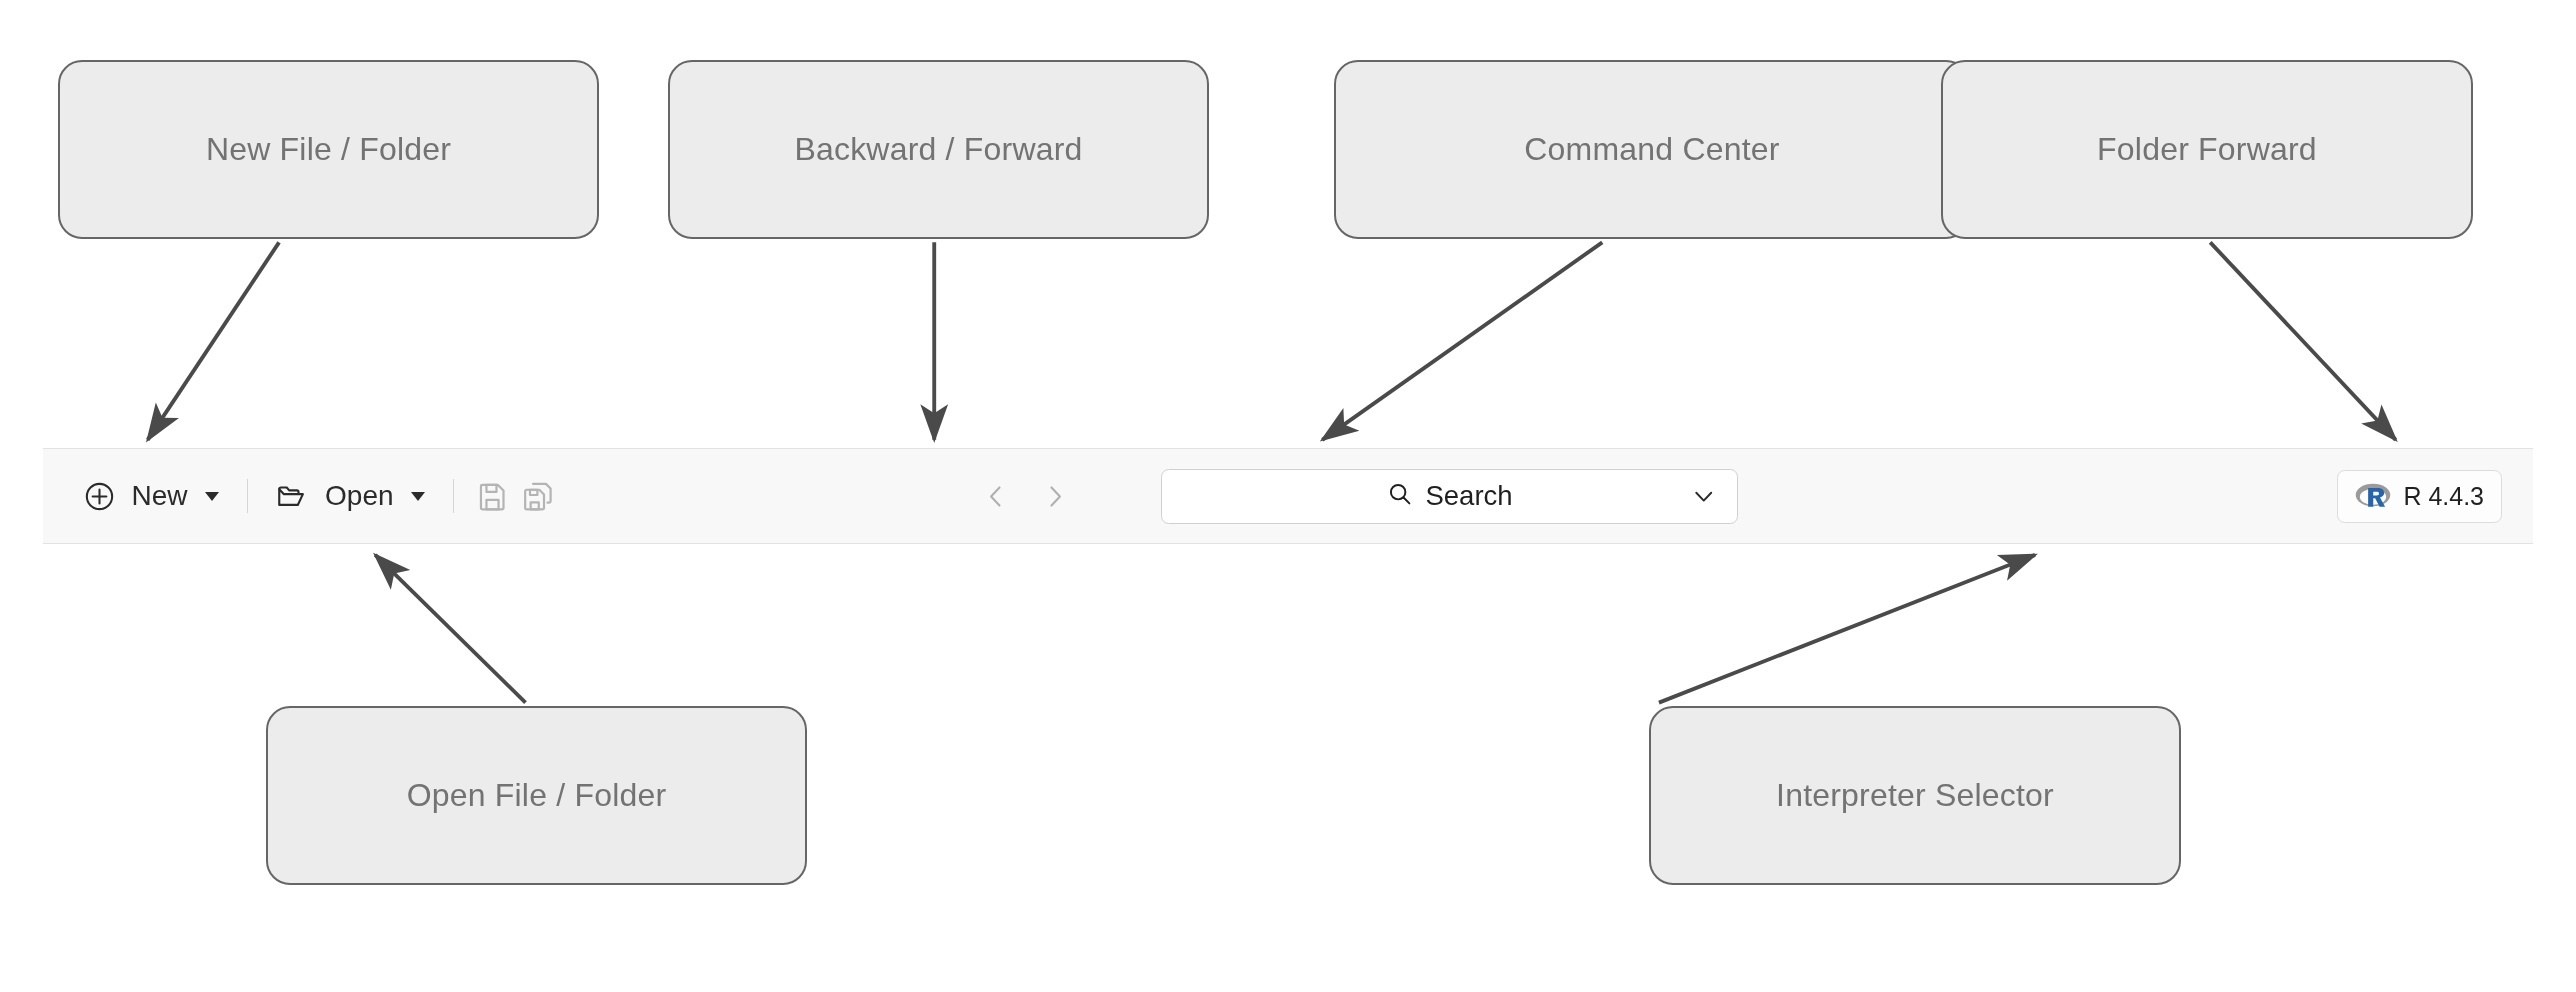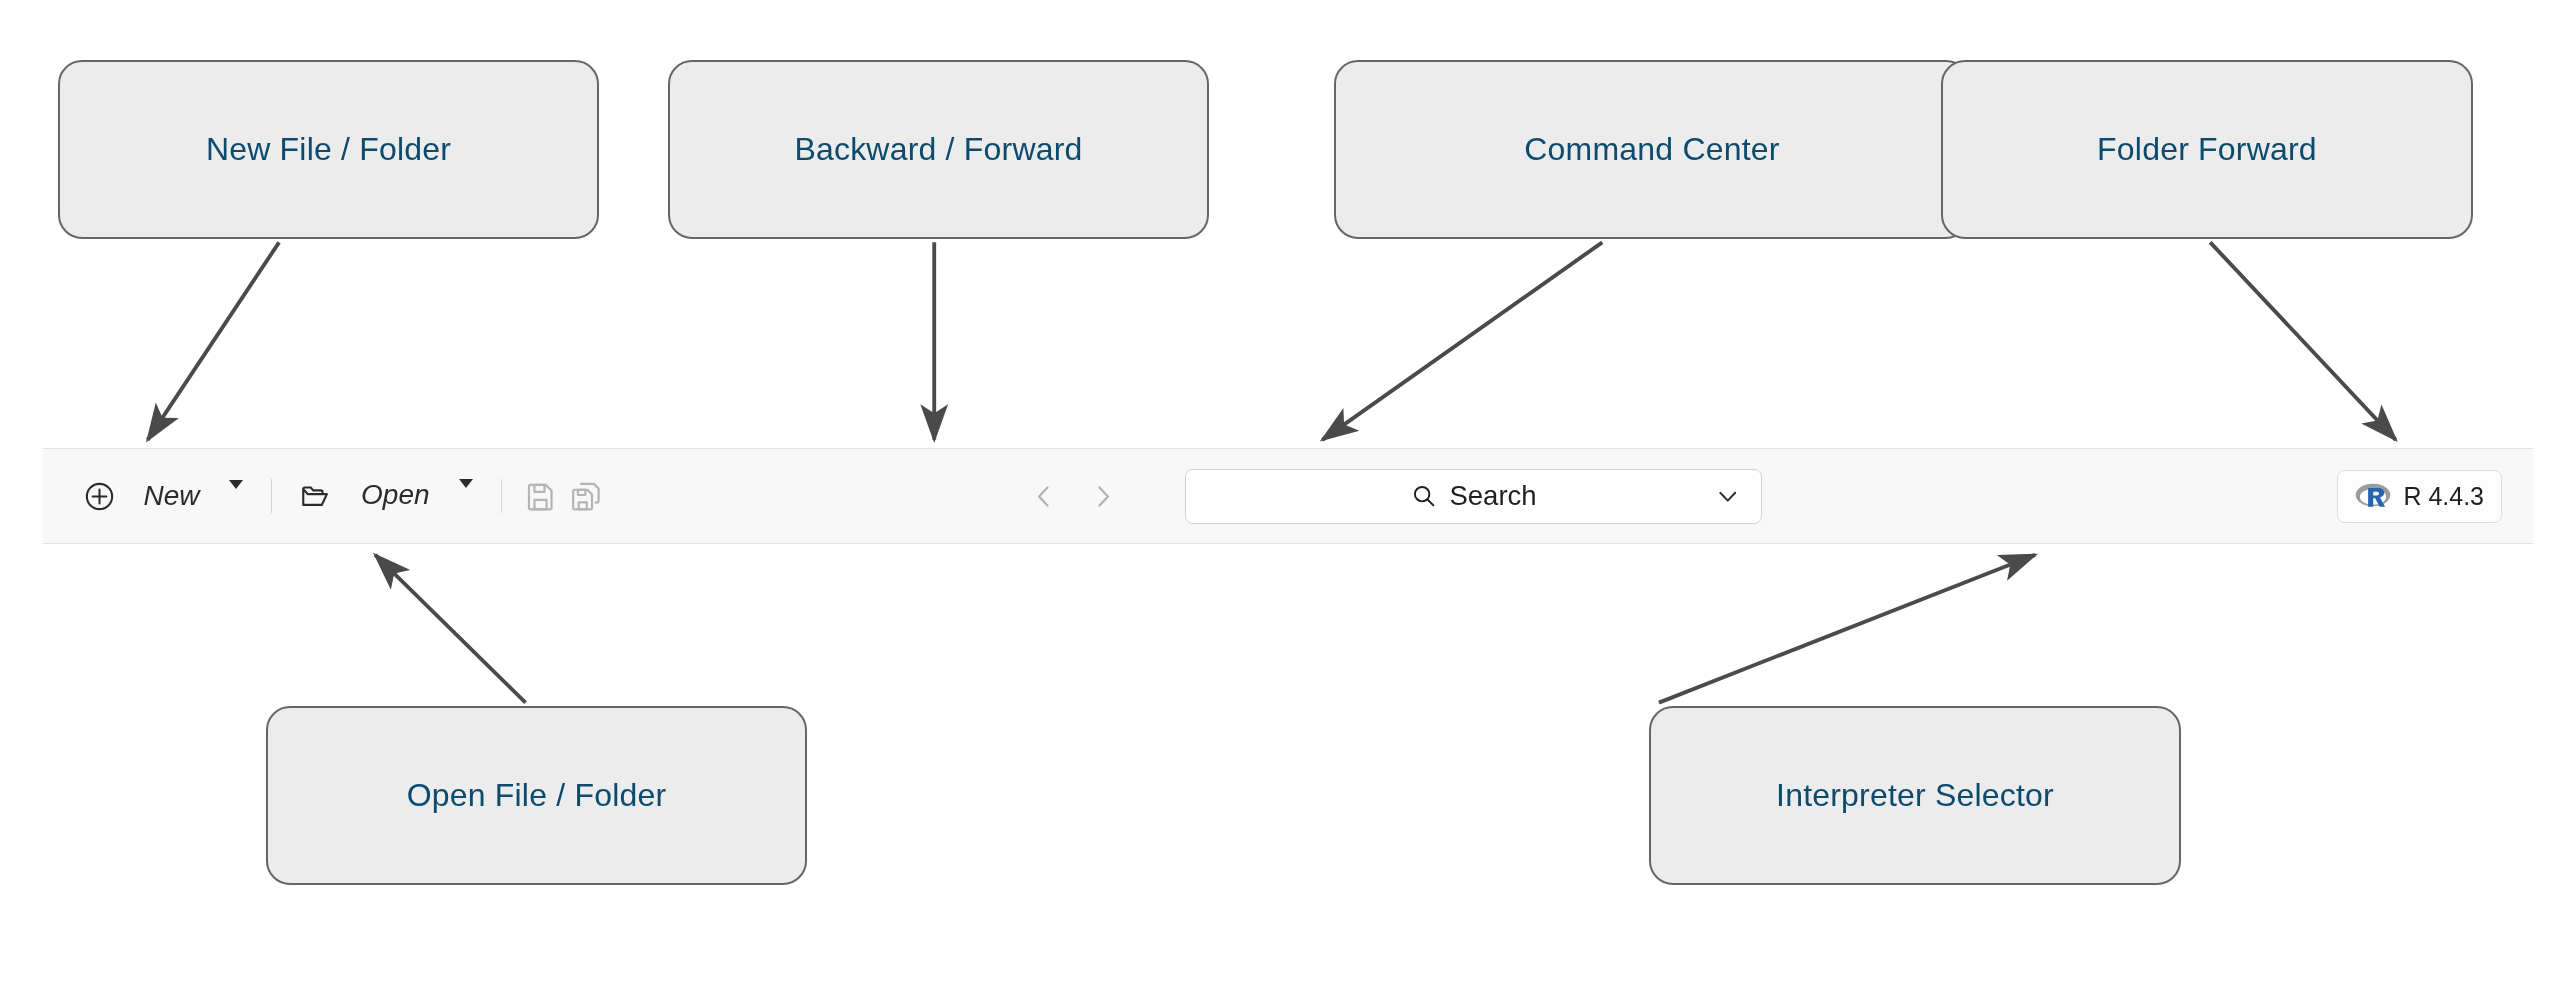--- a/index.html
+++ b/index.html
@@ -21,21 +21,21 @@
     background: #ececec;
     border: 2.6px solid #666666;
     border-radius: 24px;
     display: flex;
     align-items: center;
     justify-content: center;
     box-sizing: border-box;
   }
   .callout-label {
     font-size: 32px;
-    color: #0c4a6e;
+    color: #737373;
     font-family: "Liberation Sans", sans-serif;
     white-space: nowrap;
     letter-spacing: 0.2px;
   }
 
   #callout-new      { left: 58px;   top: 60px;  width: 541px; height: 179px; }
   #callout-nav      { left: 668px;  top: 60px;  width: 541px; height: 179px; }
   #callout-command  { left: 1334px; top: 60px;  width: 636px; height: 179px; }
   #callout-folder   { left: 1941px; top: 60px;  width: 532px; height: 179px; }
   #callout-open     { left: 266px;  top: 706px; width: 541px; height: 179px; }
@@ -80,26 +80,26 @@
   }
   .tb-right {
     display: flex;
     align-items: center;
     padding-right: 31px;
     gap: 19px;
   }
 
   .tb-btn {
     display: flex;
-    gap: 28px;
+    align-items: center;
+    gap: 16px;
     padding: 6.9px 12px;
     border-radius: 6.9px;
     cursor: default;
     color: #2b2b2b;
-    font-style: italic;
   }
   .tb-btn-label {
     font-size: 28px;
     color: #2b2b2b;
     white-space: nowrap;
   }
   .caret-down {
     width: 0; height: 0;
     border-left: 7.7px solid transparent;
     border-right: 7.7px solid transparent;
@@ -139,21 +139,20 @@
     border: 0.9px solid #d0d0d0;
     border-radius: 7.7px;
     display: flex;
     align-items: center;
     justify-content: center;
     position: relative;
     box-sizing: border-box;
   }
   #command-center .cc-inner {
     display: flex;
-    align-items: center;
     gap: 12px;
   }
   #command-center .cc-text {
     font-size: 27.5px;
     color: #1f1f1f;
   }
   #command-center .cc-chevron {
     position: absolute;
     right: 19px;
     top: 50%;

